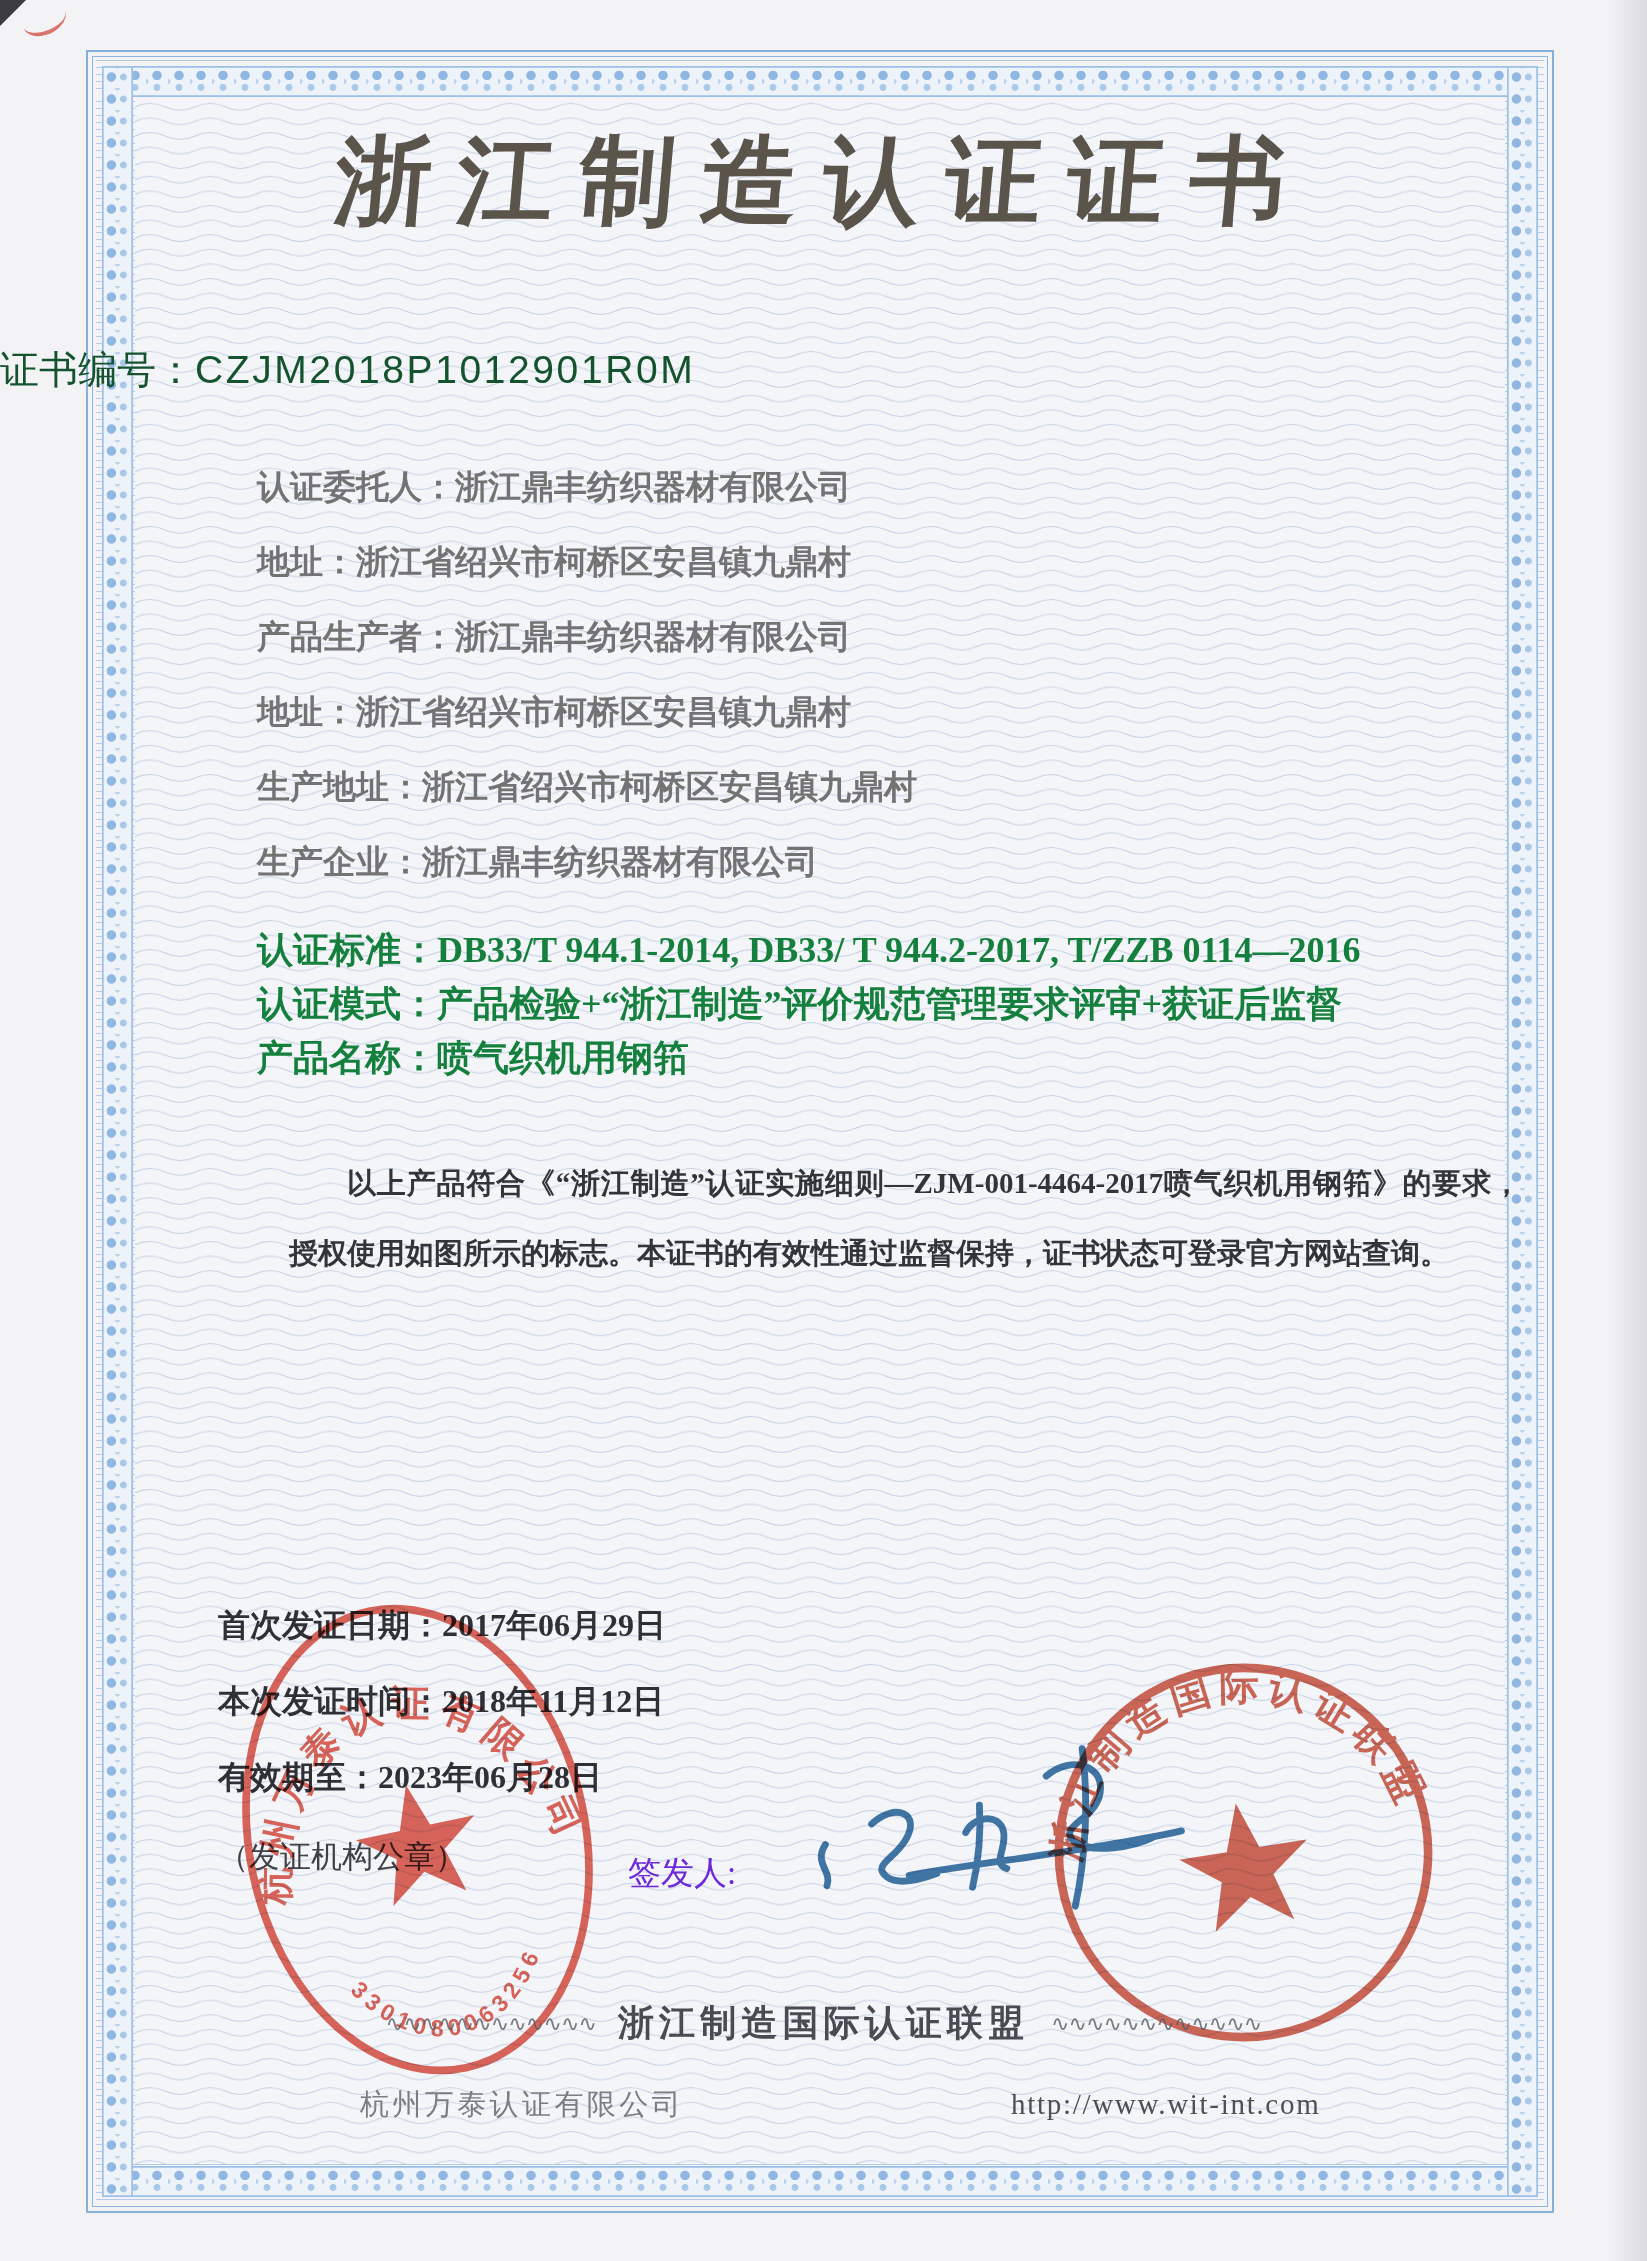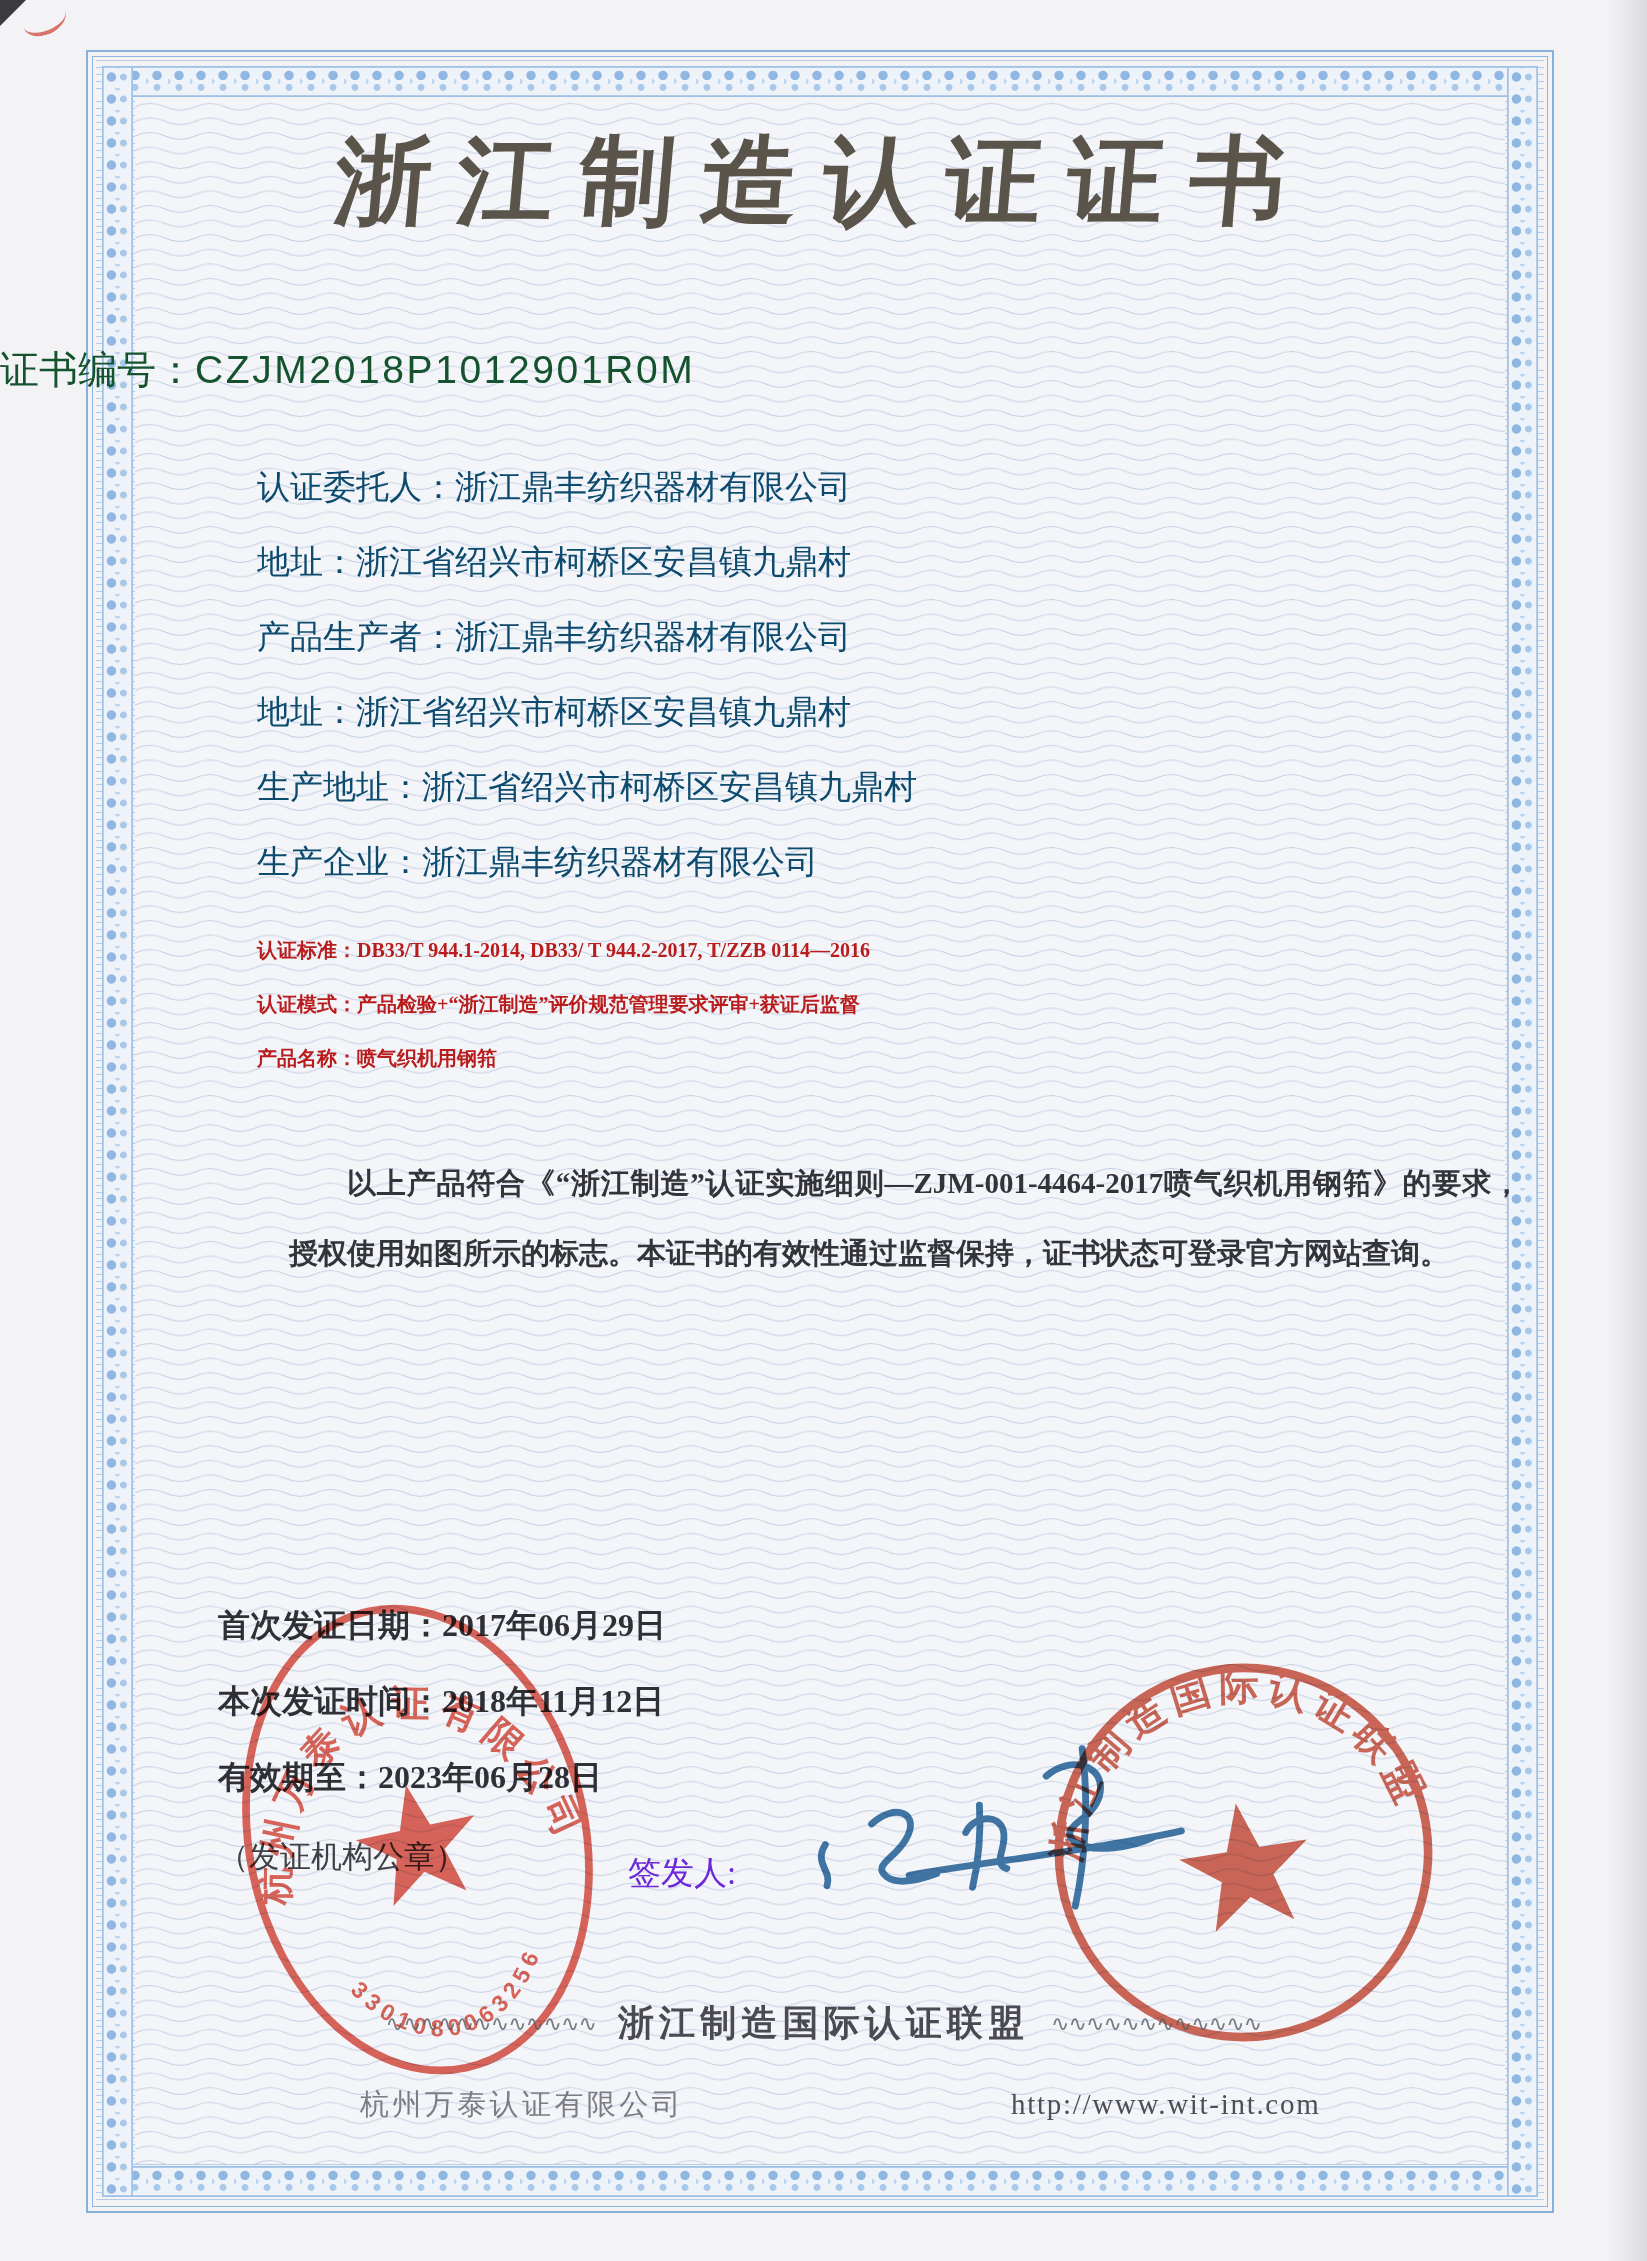--- a/index.html
+++ b/index.html
@@ -35,23 +35,23 @@
   .band.t{top:13.7px}.band.b{bottom:13.7px}.band.l{left:13.7px}.band.r{right:13.7px}
   .inner{position:absolute;inset:47px;background:#f4f5f8;}
   .waves{position:absolute;inset:0;width:100%;height:100%;}
 
   
   .abs{position:absolute;}
   .title{left:0;right:0;top:118px;text-align:center;font-size:96px;font-weight:bold;
        letter-spacing:26px;color:#5b544b;transform:skewX(-5deg);}
   .certno{left:0;right:0;top:343px;text-align:left;font-size:39px;font-weight:normal;color:#14532d;}
   .certno .num{font-family:"Liberation Sans","DejaVu Sans",sans-serif;letter-spacing:2.6px;}
-  .info{left:257px;top:450px;font-size:33px;font-weight:normal;color:#0c4a6e;}
+  .info{left:257px;top:450px;font-size:33px;font-weight:bold;color:#737373;}
   .info .line{height:75px;line-height:75px;white-space:nowrap;}
-  .specs{left:257px;top:923px;font-size:20px;font-weight:bold;color:#b91c1c;}
+  .specs{left:257px;top:923px;font-size:36px;font-weight:bold;color:#15803d;}
   .specs .line{height:54px;line-height:54px;white-space:nowrap;}
   .statement{left:250px;top:1148px;width:1232px;font-size:29px;line-height:70px;
        text-align:justify;text-indent:2em;color:#33343a;font-weight:bold;margin-left:39px;}
 
   
   .logo{left:727px;top:1283px;width:262px;height:257px;color:#c05a45;}
   .lg-top{position:absolute;left:0;top:0;right:0;height:19px;background:#c05a45;}
   .lg-left{position:absolute;left:0;top:0;bottom:22px;width:19px;background:#c05a45;}
   .lg-rstub{position:absolute;right:29px;top:0;width:19px;height:82px;background:#c05a45;}
   .lg-bstub{position:absolute;left:0;bottom:22px;width:55px;height:17px;background:#c05a45;}

